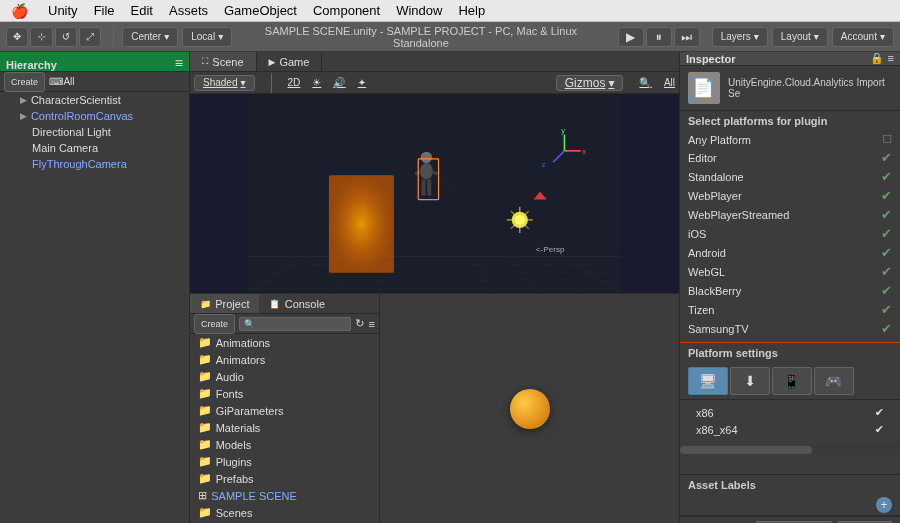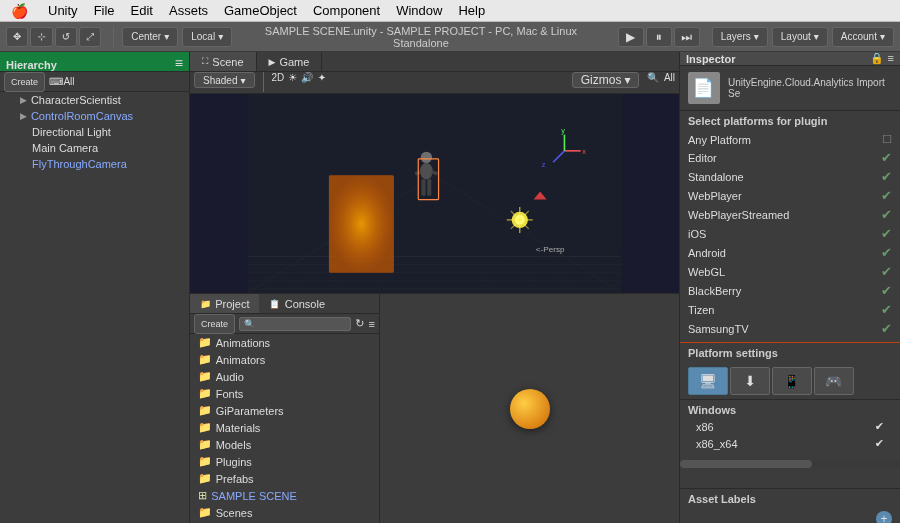--- a/index.html
+++ b/index.html
@@ -31,21 +31,21 @@
     .hierarchy-item .arrow { color: #999; font-size: 9px; }
     .hierarchy-item.indent1 { padding-left: 20px; }
     .hierarchy-item.indent2 { padding-left: 32px; }
     .hierarchy-item.blue { color: #88aaff; }
 
     
     #center { flex: 1; display: flex; flex-direction: column; }
     #scene-game-tabs { display: flex; height: 20px; background: #3c3c3c; border-bottom: 1px solid #2a2a2a; }
     .scene-tab { padding: 2px 12px; font-size: 11px; cursor: pointer; border-right: 1px solid #2a2a2a; display: flex; align-items: center; gap: 4px; }
     .scene-tab.active { background: #4a4a4a; }
-    .scene-toolbar { height: 22px; background: #3a3a3a; display: flex; padding: 0 4px; gap: 4px; border-bottom: 1px solid #2a2a2a; font-size: 10px; }
+    .scene-toolbar { height: 22px; background: #3a3a3a; display: flex; align-items: center; padding: 0 4px; gap: 12px; border-bottom: 1px solid #2a2a2a; font-size: 10px; text-decoration: underline; }
     #scene-view { flex: 1; background: #1a1a2e; position: relative; overflow: hidden; }
 
     
     #bottom-panel { height: 230px; display: flex; border-top: 1px solid #2a2a2a; }
     #project-console { width: 190px; display: flex; flex-direction: column; border-right: 1px solid #2a2a2a; }
     #project-console-tabs { display: flex; height: 20px; background: #3c3c3c; border-bottom: 1px solid #2a2a2a; }
     .proj-tab { padding: 2px 10px; font-size: 11px; cursor: pointer; display: flex; align-items: center; gap: 4px; }
     .proj-tab.active { background: #4a4a4a; }
     .project-toolbar { height: 20px; background: #3c3c3c; display: flex; align-items: center; padding: 0 4px; border-bottom: 1px solid #2a2a2a; gap: 4px; font-size: 10px; }
     .project-list { flex: 1; overflow: hidden; }
@@ -422,21 +422,20 @@
     <div class="platform-settings">Platform settings</div>
 
     <div class="platform-icons-row">
       <div class="plat-icon-btn active" title="Windows">🖥</div>
       <div class="plat-icon-btn" title="Download">⬇</div>
       <div class="plat-icon-btn" title="Mobile">📱</div>
       <div class="plat-icon-btn" title="Gamepad">🎮</div>
     </div>
 
     <div class="windows-section">
-      <div class="windows-title">Windows</div>
       <div class="windows-row">
         <span>x86</span>
         <span class="check" style="cursor:pointer;">✔</span>
       </div>
       <div class="windows-row">
         <span>x86_x64</span>
         <span class="check" style="cursor:pointer;">✔</span>
       </div>
     </div>
 

